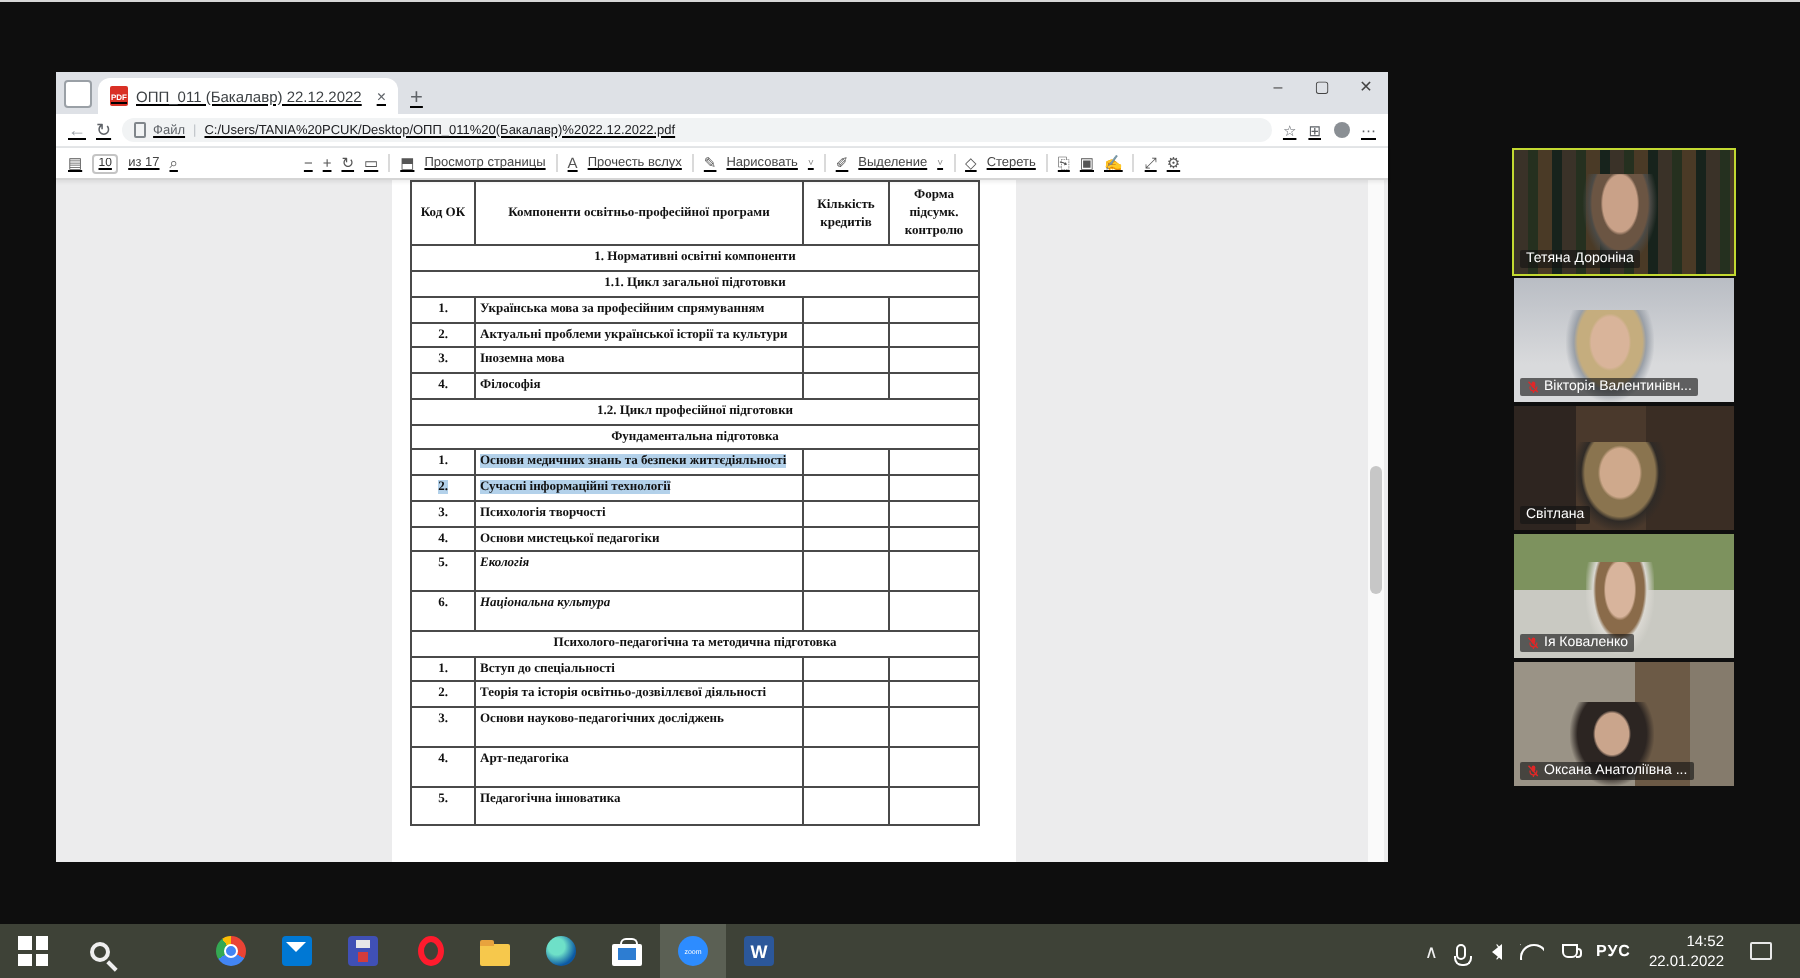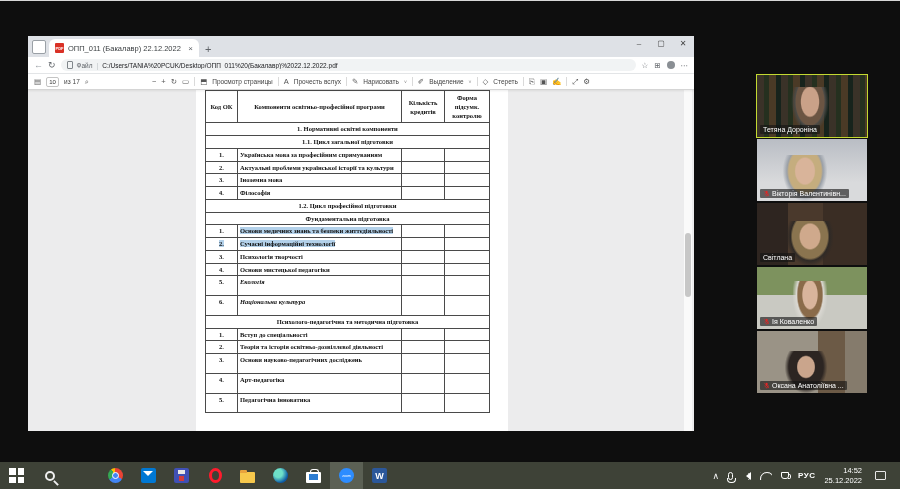--- a/index.html
+++ b/index.html
@@ -1,21 +1,21 @@
 <!DOCTYPE html>
 <html><head>
 <meta charset="utf-8">
 <style>
   * { margin:0; padding:0; box-sizing:border-box; }
   html,body { width:900px; height:489px; overflow:hidden; background:#000; }
   body { font-family:"Liberation Sans", sans-serif; position:relative; }
   .screen { position:absolute; inset:0; background:#0e0e0e; border-top:1px solid #d7d7d7; }
 
   
-  .browser { position:absolute; left:28px; top:35px; width:666px; height:395px; background:#fff; }
+  .browser { position:absolute; left:28px; top:35px; width:666px; height:395px; background:#fff;text-decoration:underline; }
   .tabbar { height:21px; background:#dee1e6; display:flex; align-items:flex-end; position:relative; padding-left:4px; }
   .tab-list-btn { width:14px; height:14px; margin:0 3px 3px 0; border:1px solid #9aa0a6; border-radius:2px; background:#fff; }
   .tab { background:#fff; border-radius:6px 6px 0 0; height:18px; display:flex; align-items:center; gap:4px; padding:0 6px; width:150px; }
   .pdf-badge { width:9px; height:10px; background:#d93025; border-radius:1px; color:#fff; font-size:4px; font-weight:bold; display:flex; align-items:center; justify-content:center; flex:none; }
   .tab-title { font-size:7.5px; color:#3c4043; white-space:nowrap; overflow:hidden; text-overflow:ellipsis; flex:1; }
   .tab-close { font-size:8px; color:#5f6368; cursor:default; }
   .newtab { font-size:11px; color:#5f6368; margin:0 0 2px 6px; }
   .win-controls { position:absolute; right:0; top:0; display:flex; }
   .win-controls span { width:22px; height:14px; font-size:8px; color:#444; display:flex; align-items:center; justify-content:center; }
   .addrbar { height:17px; background:#fff; border-bottom:1px solid #e4e6e8; display:flex; align-items:center; padding:0 6px; gap:5px; }
@@ -416,18 +416,18 @@
       </div>
     <div class="tray">
       <span class="g">∧</span>
       <span class="mic-ic"></span>
       <span class="spk-ic"></span>
       <span class="wifi-ic"></span>
       <span class="cup-ic"></span>
       <span class="lang">РУС</span>
       <div class="clock">
         <div>14:52</div>
-        <div>25.12.2022</div>
+        <div>22.01.2022</div>
       </div>
       <span class="deskt-ic"></span>
     </div>
   </div>
 </div>
 
 </body></html>

